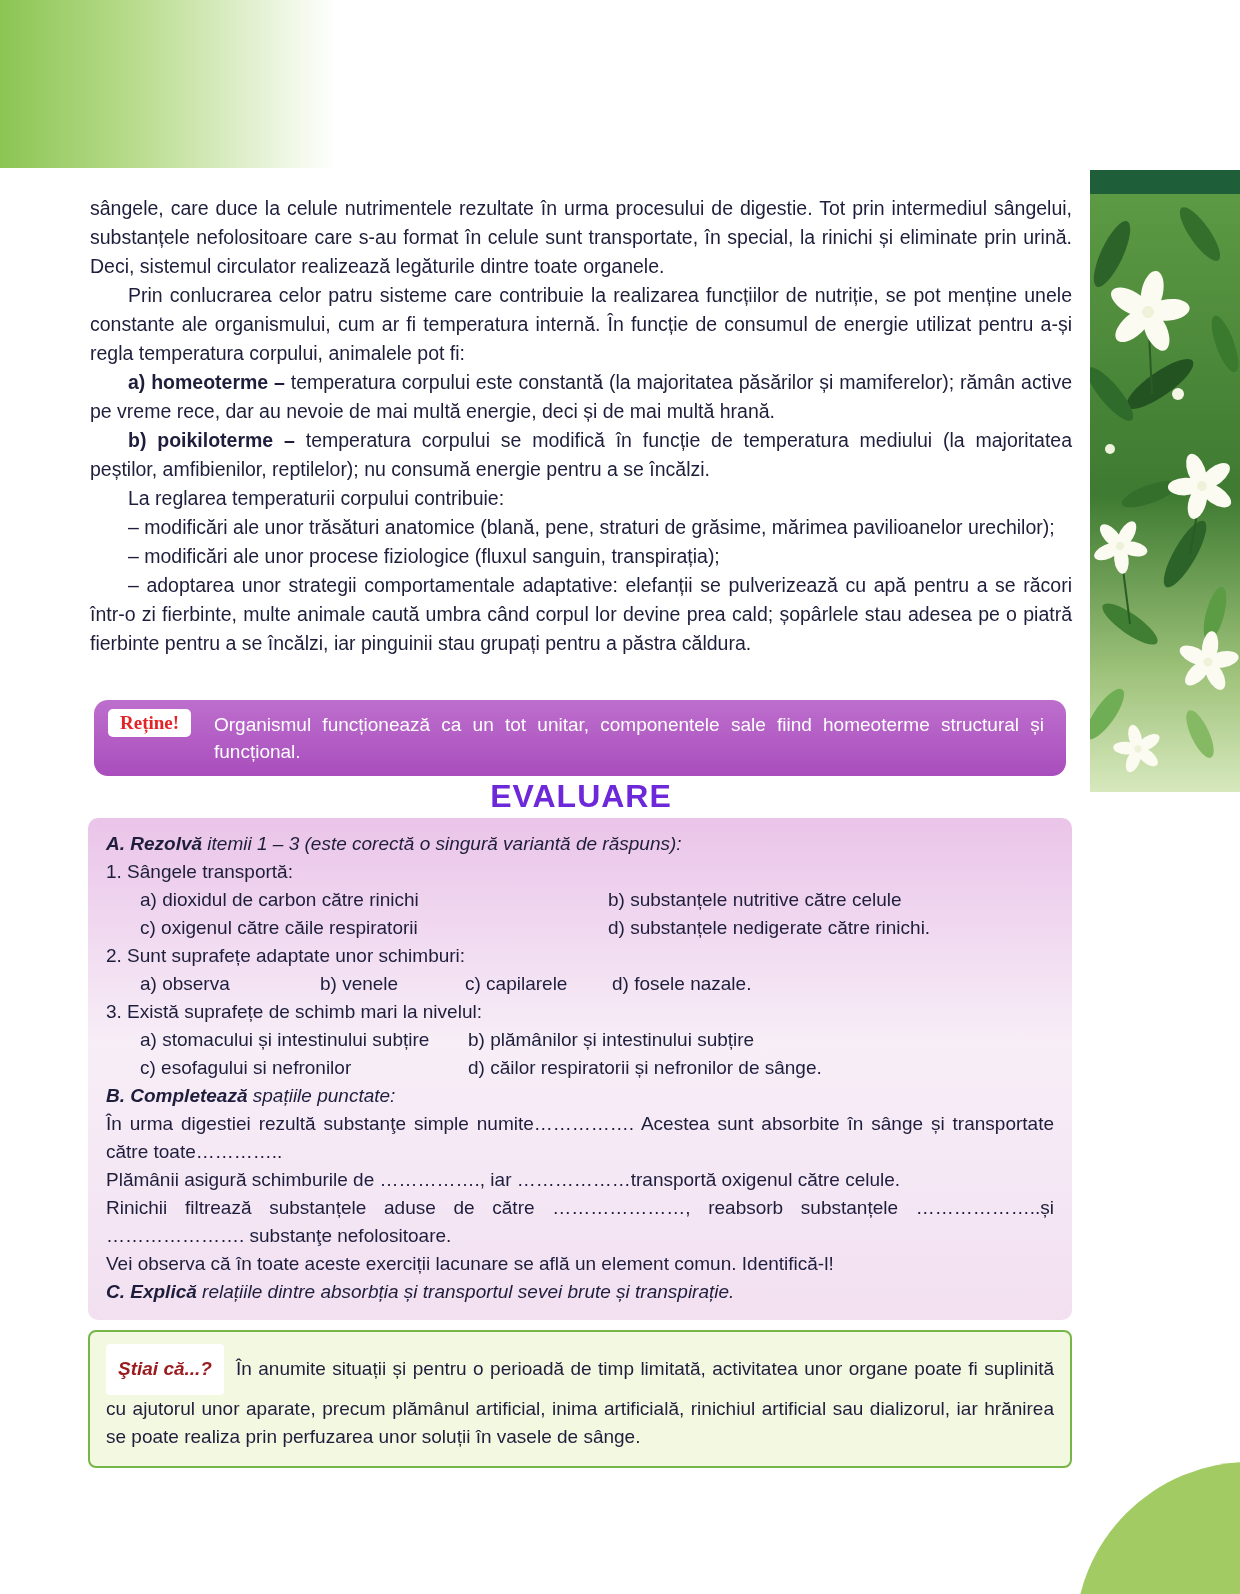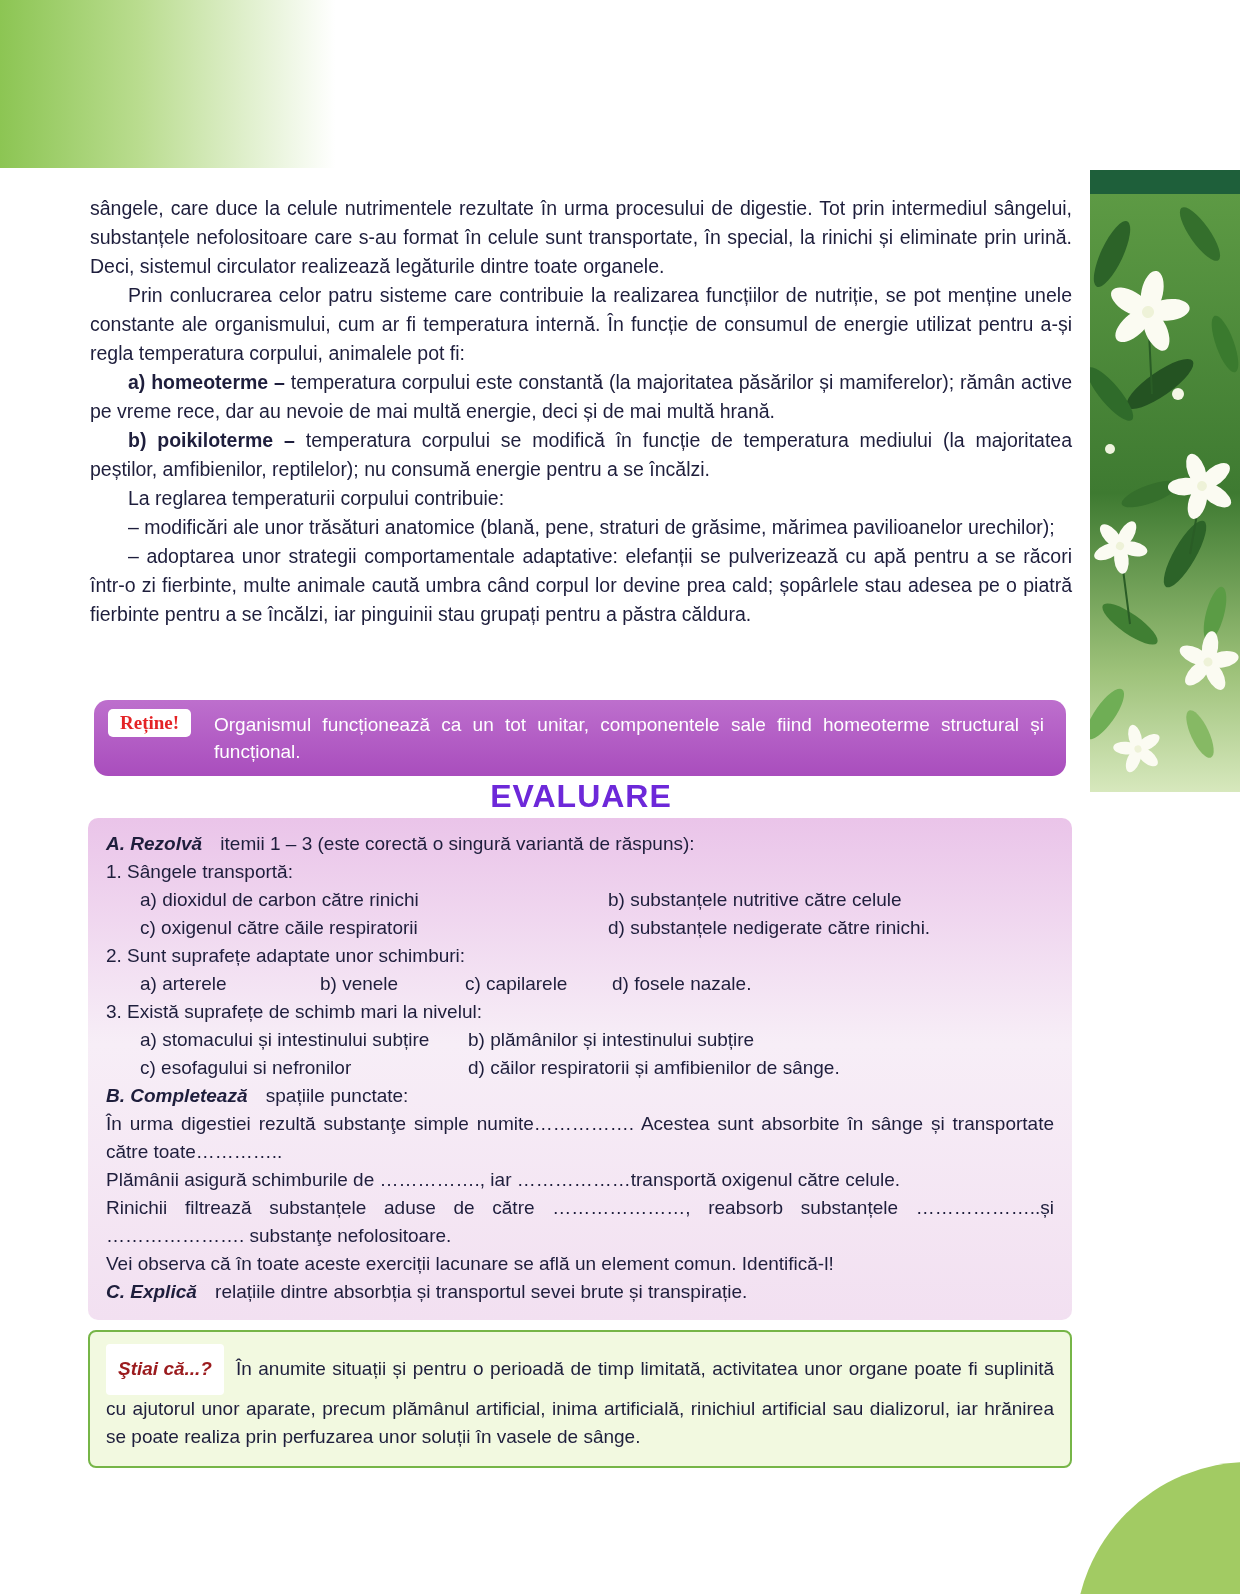--- a/index.html
+++ b/index.html
@@ -37,21 +37,21 @@
     font-size:32px;font-weight:bold;color:#6d28d9;letter-spacing:1px;
   }
   .eval-box{
     position:absolute;top:818px;left:88px;width:984px;box-sizing:border-box;
     background:linear-gradient(180deg,#eac4e9 0%,#f7eef7 45%,#f2e0f1 100%);
     border-radius:10px;padding:12px 18px 14px 18px;font-size:19px;line-height:28px;
   }
   .eval-line{margin:0;}
   .eval-par{margin:0;text-align:justify;}
   .bi{font-weight:bold;font-style:italic;}
-  .it{padding-left:13px;}
+  .it{font-style:italic;}
   .opt{padding-left:34px;}
   .col-l{display:inline-block;width:468px;}
   .col-l-n{display:inline-block;width:328px;}
   .w1{display:inline-block;width:180px;}
   .w2{display:inline-block;width:145px;}
   .w3{display:inline-block;width:147px;}
   
   .stiai{
     position:absolute;top:1330px;left:88px;width:984px;box-sizing:border-box;
     background:#f2f9e0;border:2px solid #76b547;border-radius:8px;
@@ -122,40 +122,41 @@
     </svg>
   </div>
 
   <div class="body-text">
     <p class="p">sângele, care duce la celule nutrimentele rezultate în urma procesului de digestie. Tot prin intermediul sângelui, substanțele nefolositoare care s-au format în celule sunt transportate, în special, la rinichi și eliminate prin urină. Deci, sistemul circulator realizează legăturile dintre toate organele.</p>
     <p class="p ind">Prin conlucrarea celor patru sisteme care contribuie la realizarea funcțiilor de nutriție, se pot menține unele constante ale organismului, cum ar fi temperatura internă. În funcție de consumul de energie utilizat pentru a-și regla temperatura corpului, animalele pot fi:</p>
     <p class="p ind"><b>a) homeoterme –</b><span> temperatura corpului este constantă (la majoritatea păsărilor și mamiferelor); rămân active pe vreme rece, dar au nevoie de mai multă energie, deci și de mai multă hrană.</span></p>
     <p class="p ind"><b>b) poikiloterme –</b><span> temperatura corpului se modifică în funcție de temperatura mediului (la majoritatea peștilor, amfibienilor, reptilelor); nu consumă energie pentru a se încălzi.</span></p>
     <p class="p ind">La reglarea temperaturii corpului contribuie:</p>
     <p class="p ind">– modificări ale unor trăsături anatomice (blană, pene, straturi de grăsime, mărimea pavilioanelor urechilor);</p>
+    <p class="p ind">– modificări ale unor procese fiziologice (fluxul sanguin, transpirația);</p>
     <p class="p ind">– adoptarea unor strategii comportamentale adaptative: elefanții se pulverizează cu apă pentru a se răcori într-o zi fierbinte, multe animale caută umbra când corpul lor devine prea cald; șopârlele stau adesea pe o piatră fierbinte pentru a se încălzi, iar pinguinii stau grupați pentru a păstra căldura.</p>
   </div>
 
   <div class="retine">
     <span class="retine-label">Reține!</span>
     <p class="retine-text">Organismul funcționează ca un tot unitar, componentele sale fiind homeoterme structural și funcțional.</p>
   </div>
 
   <div class="eval-title">EVALUARE</div>
 
   <div class="eval-box">
     <p class="eval-line"><span class="bi">A. Rezolvă</span><span class="it"> itemii 1 – 3 (este corectă o singură variantă de răspuns):</span></p>
     <p class="eval-line">1. Sângele transportă:</p>
     <p class="eval-line opt"><span class="col-l">a) dioxidul de carbon către rinichi</span><span>b) substanțele nutritive către celule</span></p>
     <p class="eval-line opt"><span class="col-l">c) oxigenul către căile respiratorii</span><span>d) substanțele nedigerate către rinichi.</span></p>
     <p class="eval-line">2. Sunt suprafețe adaptate unor schimburi:</p>
-    <p class="eval-line opt"><span class="w1">a) arterele</span><span class="w2">b) venele</span><span class="w3">c) capilarele</span><span>d) fosele nazale.</span></p>
+    <p class="eval-line opt"><span class="w1">a) observa</span><span class="w2">b) venele</span><span class="w3">c) capilarele</span><span>d) fosele nazale.</span></p>
     <p class="eval-line">3. Există suprafețe de schimb mari la nivelul:</p>
     <p class="eval-line opt"><span class="col-l-n">a) stomacului și intestinului subțire</span><span>b) plămânilor și intestinului subțire</span></p>
-    <p class="eval-line opt"><span class="col-l-n">c) esofagului si nefronilor</span><span>d) căilor respiratorii și amfibienilor de sânge.</span></p>
+    <p class="eval-line opt"><span class="col-l-n">c) esofagului si nefronilor</span><span>d) căilor respiratorii și nefronilor de sânge.</span></p>
     <p class="eval-line"><span class="bi">B. Completează</span><span class="it"> spațiile punctate:</span></p>
     <p class="eval-par">În urma digestiei rezultă substanţe simple numite……………. Acestea sunt absorbite în sânge și transportate către toate…………..</p>
     <p class="eval-par">Plămânii asigură schimburile de ……………., iar ………………transportă oxigenul către celule.</p>
     <p class="eval-par">Rinichii filtrează substanțele aduse de către …………………, reabsorb substanțele ………………..și …………………. substanţe nefolositoare.</p>
     <p class="eval-line">Vei observa că în toate aceste exerciții lacunare se află un element comun. Identifică-l!</p>
     <p class="eval-line"><span class="bi">C. Explică</span><span class="it"> relațiile dintre absorbția și transportul sevei brute și transpirație.</span></p>
   </div>
 
   <div class="stiai">
     <p class="stiai-text"><span class="stiai-label">Ştiai că...?</span><span>În anumite situații și pentru o perioadă de timp limitată, activitatea unor organe poate fi suplinită cu ajutorul unor aparate, precum plămânul artificial, inima artificială, rinichiul artificial sau dializorul, iar hrănirea se poate realiza prin perfuzarea unor soluții în vasele de sânge.</span></p>

